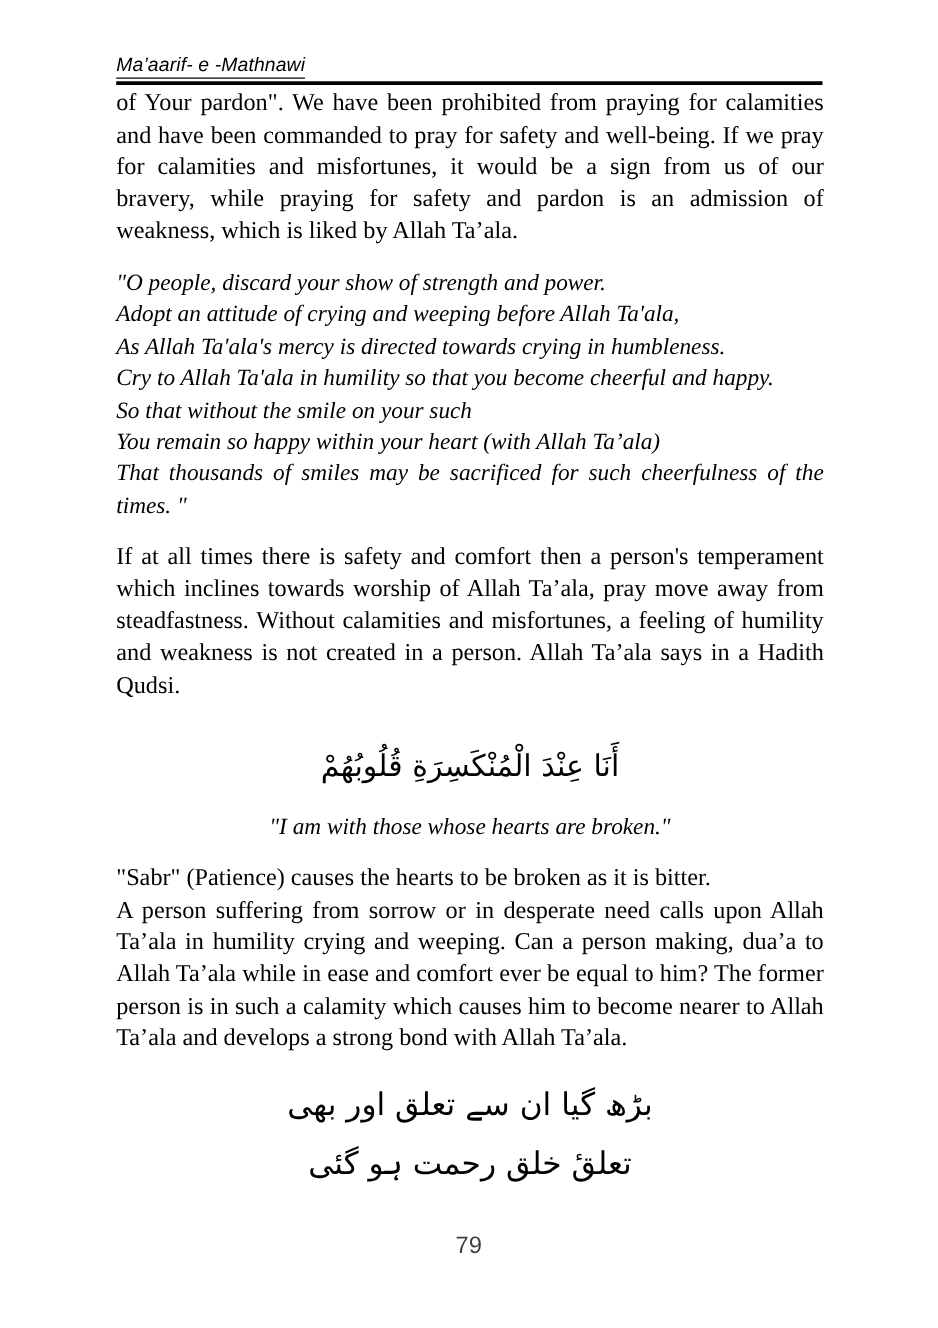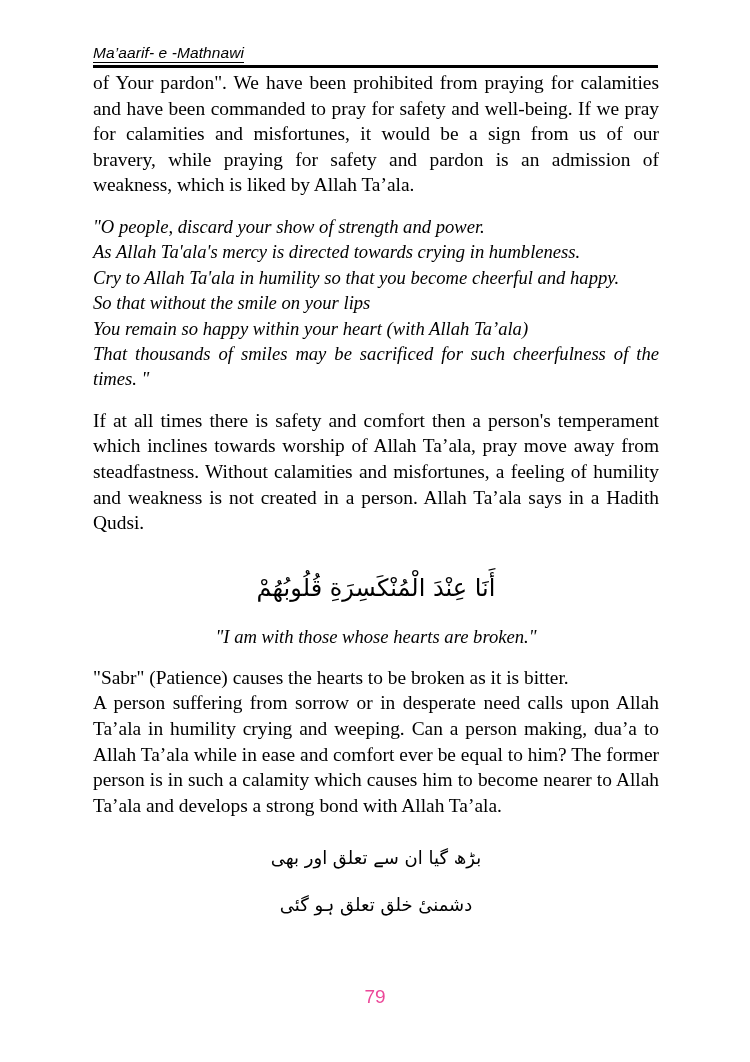--- a/index.html
+++ b/index.html
@@ -98,60 +98,61 @@
     font-size: 18.6px;
     line-height: 25px;
     margin: 0;
   }
 
   .urdu-block {
     margin: 0;
     text-align: center;
     direction: rtl;
     font-family: "DejaVu Sans", "Liberation Sans", sans-serif;
-    font-size: 18px;
+    font-size: 25px;
     line-height: 47px;
   }
   .urdu-line {
     margin: 0;
     white-space: nowrap;
   }
 
   .page-number {
     position: absolute;
     left: 0;
     right: 0;
     top: 986px;
     text-align: center;
     font-family: "Liberation Sans", "DejaVu Sans", sans-serif;
     font-size: 19px;
-    color: #ec4899;
+    color: #404040;
   }
 </style>
 </head>
 <body>
 
 <div class="page">
 
   <div class="header-zone">
     <div class="header-title">Ma’aarif- e -Mathnawi</div>
     <div class="header-rule"></div>
   </div>
 
   <div class="content">
 
     <p class="body-para">of Your pardon". We have been prohibited from praying for calamities and have been commanded to pray for safety and well-being. If we pray for calamities and misfortunes, it would be a sign from us of our bravery, while praying for safety and pardon is an admission of weakness, which is liked by Allah Ta’ala.</p>
 
     <div class="para-gap"></div>
 
     <div class="verse-block">
       <p class="verse-line">"O people, discard your show of strength and power.</p>
+      <p class="verse-line">Adopt an attitude of crying and weeping before Allah Ta'ala,</p>
       <p class="verse-line">As Allah Ta'ala's mercy is directed towards crying in humbleness.</p>
       <p class="verse-line">Cry to Allah Ta'ala in humility so that you become cheerful and happy.</p>
-      <p class="verse-line">So that without the smile on your lips</p>
+      <p class="verse-line">So that without the smile on your such</p>
       <p class="verse-line">You remain so happy within your heart (with Allah Ta’ala)</p>
       <p class="verse-line">That thousands of smiles may be sacrificed for such cheerfulness of the times. "</p>
     </div>
 
     <div class="para-gap"></div>
 
     <p class="body-para">If at all times there is safety and comfort then a person's temperament which inclines towards worship of Allah Ta’ala, pray move away from steadfastness. Without calamities and misfortunes, a feeling of humility and weakness is not created in a person. Allah Ta’ala says in a Hadith Qudsi.</p>
 
     <div class="para-gap"></div>
 
@@ -162,20 +163,20 @@
     <div class="para-gap"></div>
 
     <p class="body-para">"Sabr" (Patience) causes the hearts to be broken as it is bitter.</p>
 
     <p class="body-para">A person suffering from sorrow or in desperate need calls upon Allah Ta’ala in humility crying and weeping. Can a person making, dua’a to Allah Ta’ala while in ease and comfort ever be equal to him? The former person is in such a calamity which causes him to become nearer to Allah Ta’ala and develops a strong bond with Allah Ta’ala.</p>
 
     <div class="para-gap"></div>
 
     <div class="urdu-block">
       <p class="urdu-line">بڑھ گیا ان سے تعلق اور بھی</p>
-      <p class="urdu-line">دشمنیٔ خلق تعلق ہو گئی</p>
+      <p class="urdu-line">تعلقٔ خلق رحمت ہو گئی</p>
     </div>
 
   </div>
 
   <div class="page-number">79</div>
 
 </div>
 
 </body></html>

